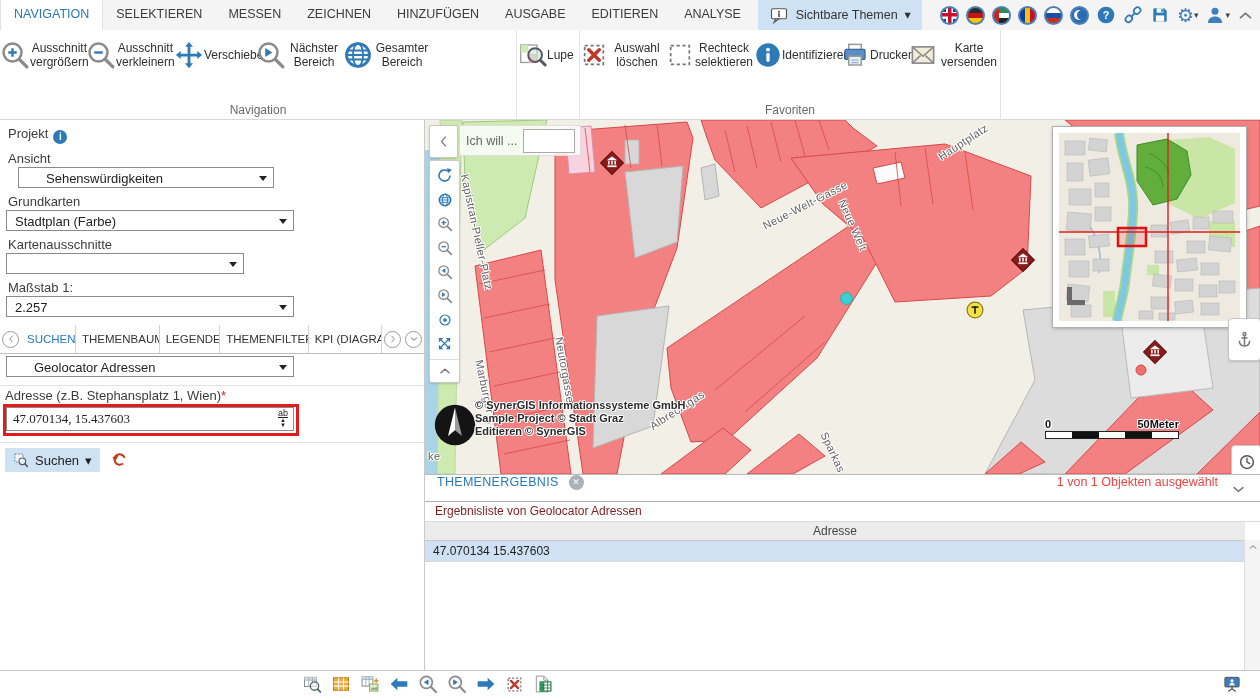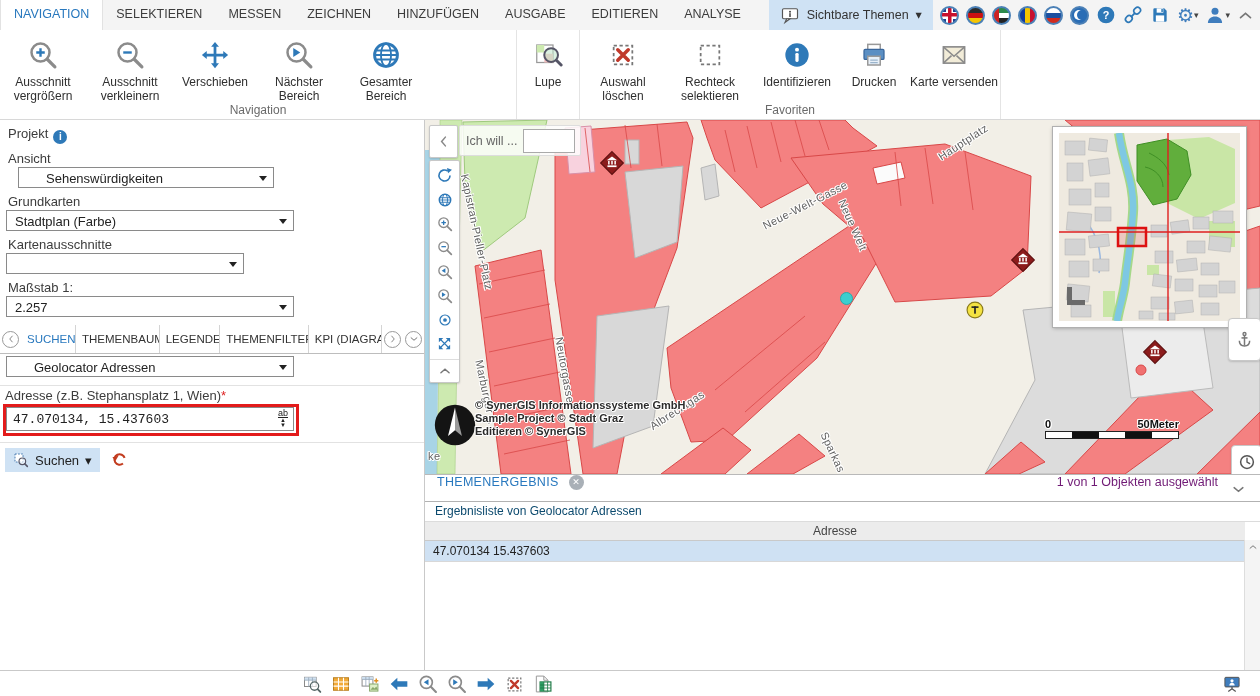--- a/index.html
+++ b/index.html
@@ -5,21 +5,21 @@
   html,body{margin:0;padding:0}
   body{width:1260px;height:696px;position:relative;overflow:hidden;background:#fff;
        font-family:"Liberation Sans","DejaVu Sans",sans-serif;color:#333;font-size:13px;}
   .abs{position:absolute}
   .halo{text-shadow:0 1px 0 #fff,0 -1px 0 #fff,1px 0 0 #fff,-1px 0 0 #fff,1px 1px 0 #fff,-1px -1px 0 #fff}
   
   #menubar{position:absolute;left:0;top:0;width:1260px;height:30px;background:#f4f4f4;border-bottom:1px solid #ececec;display:flex;align-items:stretch}
   .mtab{padding:0 13px;line-height:29px;font-size:12.5px;color:#3c3c3c;cursor:pointer;white-space:nowrap}
   .mtab.active{background:#fff;color:#2878be;border-left:1px solid #e2e2e2;border-right:1px solid #e2e2e2}
   #menubar-right{position:absolute;right:6px;top:0;height:30px;display:flex;align-items:center;gap:7px}
-  #visible-themes{height:30px;display:flex;align-items:center;gap:7px;background:#cfe2f4;padding:0 11px;margin-right:0;cursor:pointer}
+  #visible-themes{height:30px;display:flex;align-items:center;gap:7px;background:#cfe2f4;padding:0 11px;margin-right:11px;cursor:pointer}
   #visible-themes span{font-size:12.5px;color:#333}
   .caret{font-size:9px;color:#444;line-height:1}
   .flag{width:19px;height:19px;border-radius:50%;border:2px solid #4b80b6;box-sizing:border-box;position:relative;overflow:hidden;cursor:pointer}
   .flag-uk{background:
      linear-gradient(#c8102e,#c8102e) center/100% 3.5px no-repeat,
      linear-gradient(#c8102e,#c8102e) center/3.5px 100% no-repeat,
      linear-gradient(#fff,#fff) center/100% 7px no-repeat,
      linear-gradient(#fff,#fff) center/7px 100% no-repeat,#1e3f8f}
   .flag-de{background:linear-gradient(#2b2b2b 33%,#cc1111 33% 66%,#f5c400 66%)}
   .flag-ae{background:linear-gradient(90deg,#cc2222 32%,rgba(0,0,0,0) 32%),linear-gradient(#2d8a4b 33%,#fff 33% 66%,#222 66%)}
@@ -27,38 +27,38 @@
   .flag-ru{background:linear-gradient(#fff 33%,#1c4fa0 33% 66%,#d12b1e 66%)}
   .flag-cr{background:#2a6db5}
   .flag-cr i{position:absolute;left:2px;top:2.5px;width:10px;height:10px;border-radius:50%;background:#fff}
   .flag-cr em{position:absolute;left:5.5px;top:2.5px;width:10px;height:10px;border-radius:50%;background:#2a6db5}
   .tbicon{display:flex;align-items:center;cursor:pointer}
   .gearglyph{font-size:19px;color:#3f7dbd;line-height:1}
   
   #ribbon{position:absolute;left:0;top:30px;width:1260px;height:89px;background:#fff;border-bottom:1px solid #d8d8d8;display:flex}
   .rgroup{position:relative;display:flex;align-items:flex-start;border-right:1px solid #e4e4e4;height:100%}
   .rgroup.nolabel{align-items:flex-start}
-  .rtool{display:flex;flex-direction:column;align-items:center;padding-top:5px;cursor:pointer}
+  .rtool{display:flex;flex-direction:row;align-items:center;padding-top:5px;cursor:pointer}
   .rtool .ric{height:40px;display:flex;align-items:center;justify-content:center}
   .rtool .rlb{font-size:12px;line-height:14px;color:#2f2f2f;text-align:center}
   .glabel{position:absolute;bottom:2px;left:0;width:100%;text-align:center;font-size:12px;color:#6a6a6a}
   
   #sidebar{position:absolute;left:0;top:120px;width:424px;height:550px;background:#fff;border-right:1px solid #c9c9c9}
   .sblabel{position:absolute;font-size:13px;color:#3c3c3c;white-space:nowrap}
   .dd{position:absolute;height:21px;border:1px solid #8a8a8a;background:#fff;font-size:13px;line-height:21px;color:#222;padding-left:8px;box-sizing:border-box;cursor:pointer}
   .dd.indent{padding-left:27px}
   .dd .ddcaret{position:absolute;right:6px;top:8px;width:0;height:0;border-left:4px solid transparent;border-right:4px solid transparent;border-top:5px solid #222}
   .infodot{display:inline-block;width:14px;height:14px;border-radius:50%;background:#2e79b8;color:#fff;font-size:10px;font-weight:bold;text-align:center;line-height:14px;vertical-align:-2px;margin-left:5px}
   #sbtabs{position:absolute;left:0;top:205px;width:424px;height:28px;display:flex;align-items:stretch;border-bottom:1px solid #bdbdbd;font-size:11.5px}
   .sbtab{display:flex;align-items:center;padding:0 6px;border-right:1px solid #d4d4d4;color:#333;white-space:nowrap;overflow:hidden;cursor:pointer}
   .sbtab.active{color:#2878be}
   .circ{width:15px;height:15px;border-radius:50%;border:1px solid #9a9a9a;display:flex;align-items:center;justify-content:center;margin:0 2px;align-self:center;cursor:pointer;flex:none}
   .divider{position:absolute;left:0;width:424px;height:1px;background:#e2e2e2}
   #redbox{position:absolute;left:3px;top:284px;width:290px;height:26px;border:3px solid #e31b1b}
-  #addrinput{position:absolute;left:0;top:0;width:288px;height:24px;border:1px solid #8a8a8a;box-sizing:border-box;font-size:13px;color:#222;padding:0 26px 0 6px;font-family:Liberation Mono, monospace}
+  #addrinput{position:absolute;left:0;top:0;width:288px;height:24px;border:1px solid #8a8a8a;box-sizing:border-box;font-size:13px;color:#222;padding:0 26px 0 6px;font-family:Liberation Serif, serif}
   #absort{position:absolute;right:4px;top:2px;width:18px;height:20px;display:flex;flex-direction:column;align-items:center;cursor:pointer}
   #absort .abtx{font-size:9px;color:#222;text-decoration:underline;line-height:9px}
   #absort .abar{font-size:6px;color:#222;line-height:5px}
   #searchbtn{position:absolute;left:5px;top:328px;height:24px;background:#cfe2f4;display:flex;align-items:center;gap:6px;padding:0 8px;cursor:pointer}
   #searchbtn span{font-size:13px;color:#222}
   
   #map{position:absolute;left:425px;top:120px;width:835px;height:354px;overflow:hidden;background:#f2efe7}
   #basemap{position:absolute;left:0;top:0}
   .street{position:absolute;font-size:11px;color:#616161;white-space:nowrap;letter-spacing:.4px}
   .mbtn{position:absolute;background:#fff;border:1px solid #c8c8c8;border-radius:2px;display:flex;align-items:center;justify-content:center;cursor:pointer;box-shadow:0 1px 2px rgba(0,0,0,.15)}
@@ -75,23 +75,23 @@
   #scalebar .bar i{flex:1}
   #scalebar .bar i:nth-child(odd){background:#fff}
   #scalebar .bar i:nth-child(even){background:#111}
   .marker{position:absolute;cursor:pointer}
   .dot{position:absolute;border-radius:50%;cursor:pointer}
   
   #results{position:absolute;left:425px;top:474px;width:835px;height:196px;background:#fff;border-top:1px solid #b9b9b9}
   #rtabrow{position:relative;height:27px;border-bottom:1px solid #b2b2b2;display:flex;align-items:flex-start;padding-left:12px;box-sizing:border-box}
   #rtab{color:#2878be;font-size:12.5px;letter-spacing:.3px;cursor:pointer}
   #rtabclose{width:15px;height:15px;border-radius:50%;background:#a9b0b7;color:#fff;font-size:9px;line-height:15px;text-align:center;margin-left:10px;cursor:pointer}
-  #rstatus{position:absolute;right:42px;font-size:12.5px;color:#701a75}
+  #rstatus{position:absolute;right:42px;font-size:12.5px;color:#ef4444}
   #rchev{position:absolute;right:14px;top:7px;cursor:pointer}
-  #rtitle{height:19px;line-height:19px;font-size:12px;color:#0c4a6e;padding-left:10px;border-bottom:1px solid #dcdcdc}
+  #rtitle{height:19px;line-height:19px;font-size:12px;color:#7f1d1d;padding-left:10px;border-bottom:1px solid #dcdcdc}
   #rheader{height:18px;line-height:18px;background:#ececec;border-bottom:1px solid #c9c9c9;font-size:12px;color:#444;text-align:center;margin-right:15px}
   #rrow{height:20px;line-height:20px;background:#cfe1f3;border-bottom:1px solid #d8d8d8;font-size:12px;color:#222;padding-left:8px;margin-right:15px;cursor:pointer}
   #rscroll{position:absolute;right:0;top:65px;width:15px;bottom:0;background:#f4f4f4;border-left:1px solid #ddd;display:flex;justify-content:center;padding-top:2px;cursor:pointer}
   
   #bottombar{position:absolute;left:0;top:670px;width:1260px;height:26px;background:#fff;border-top:1px solid #c9c9c9}
   #bbicons{position:absolute;left:302px;top:3px;display:flex;gap:9px;align-items:center}
   #bbicons .bbi{cursor:pointer;display:flex}
   #bbright{position:absolute;left:1222px;top:3px;cursor:pointer}
 </style>
 </head>

